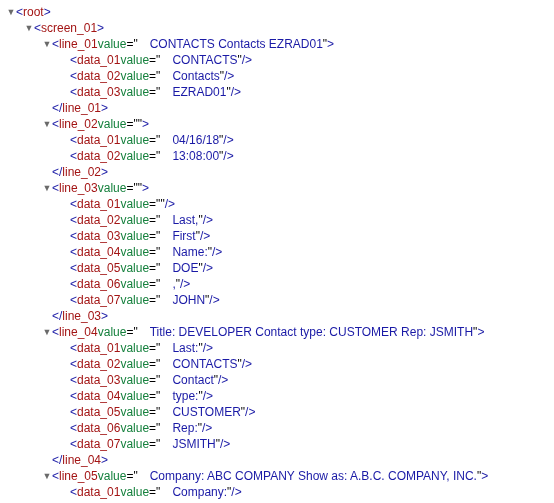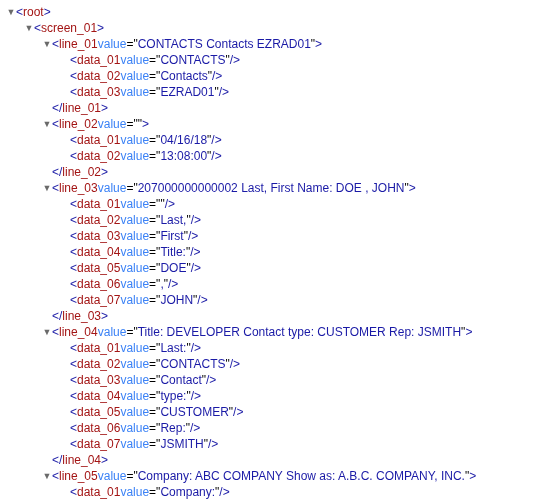--- a/index.html
+++ b/index.html
@@ -22,23 +22,23 @@
     color: #6a6a6a;
     font-size: 9px;
     text-align: center;
     user-select: none;
     cursor: pointer;
   }
   .twisty.blank { visibility: hidden; }
   .indent { display: inline-block; }
   .punct { color: #1a1aa6; } 
   .tag   { color: #a31515; } 
-  .attr-name  { color: #3b82f6; }
+  .attr-name  { color: #15803d; }
   .attr-eq    { color: #000; }
-  .attr-value { color: #1a1aa6; }
+  .attr-value { color: #1a1aa6; margin-left: 12px; }
   .quote { color: #000; }
 </style>
 </head>
 <body>
 
 <div id="viewer">
     <div class="row">
       <span class="indent" style="width: 0px;"></span>
       <span class="twisty">▼</span>
       <span class="punct">&lt;</span>
@@ -158,21 +158,20 @@
     </div>
     <div class="row">
       <span class="indent" style="width: 36px;"></span>
       <span class="twisty">▼</span>
       <span class="punct">&lt;</span>
       <span class="tag">line_03</span>
       <span> </span>
       <span class="attr-name">value</span>
       <span class="attr-eq">=</span>
       <span class="quote">"</span>
-      <span class="attr-value"> 207000000000002 Last, First Name: DOE , JOHN</span>
       <span class="quote">"</span>
       <span class="punct">&gt;</span>
     </div>
     <div class="row">
       <span class="indent" style="width: 54px;"></span>
       <span class="twisty blank">▼</span>
       <span class="punct">&lt;</span>
       <span class="tag">data_01</span>
       <span> </span>
       <span class="attr-name">value</span>
@@ -209,21 +208,21 @@
     </div>
     <div class="row">
       <span class="indent" style="width: 54px;"></span>
       <span class="twisty blank">▼</span>
       <span class="punct">&lt;</span>
       <span class="tag">data_04</span>
       <span> </span>
       <span class="attr-name">value</span>
       <span class="attr-eq">=</span>
       <span class="quote">"</span>
-      <span class="attr-value">Title:</span>
+      <span class="attr-value">Name:</span>
       <span class="quote">"</span>
       <span class="punct">/&gt;</span>
     </div>
     <div class="row">
       <span class="indent" style="width: 54px;"></span>
       <span class="twisty blank">▼</span>
       <span class="punct">&lt;</span>
       <span class="tag">data_05</span>
       <span> </span>
       <span class="attr-name">value</span>

